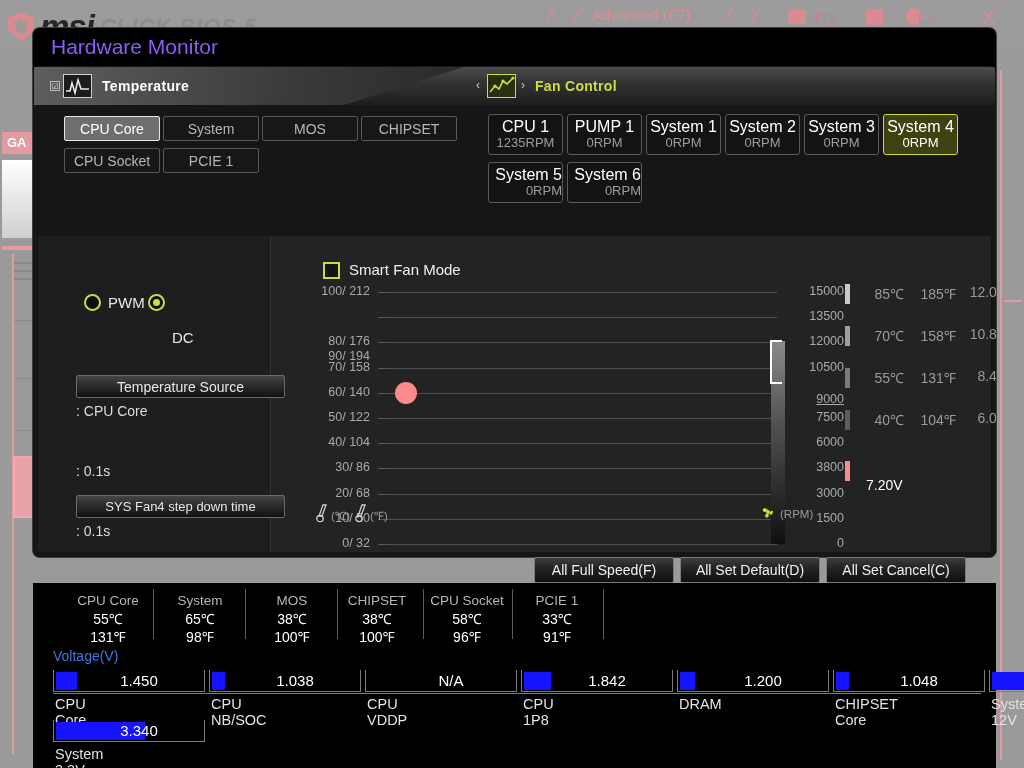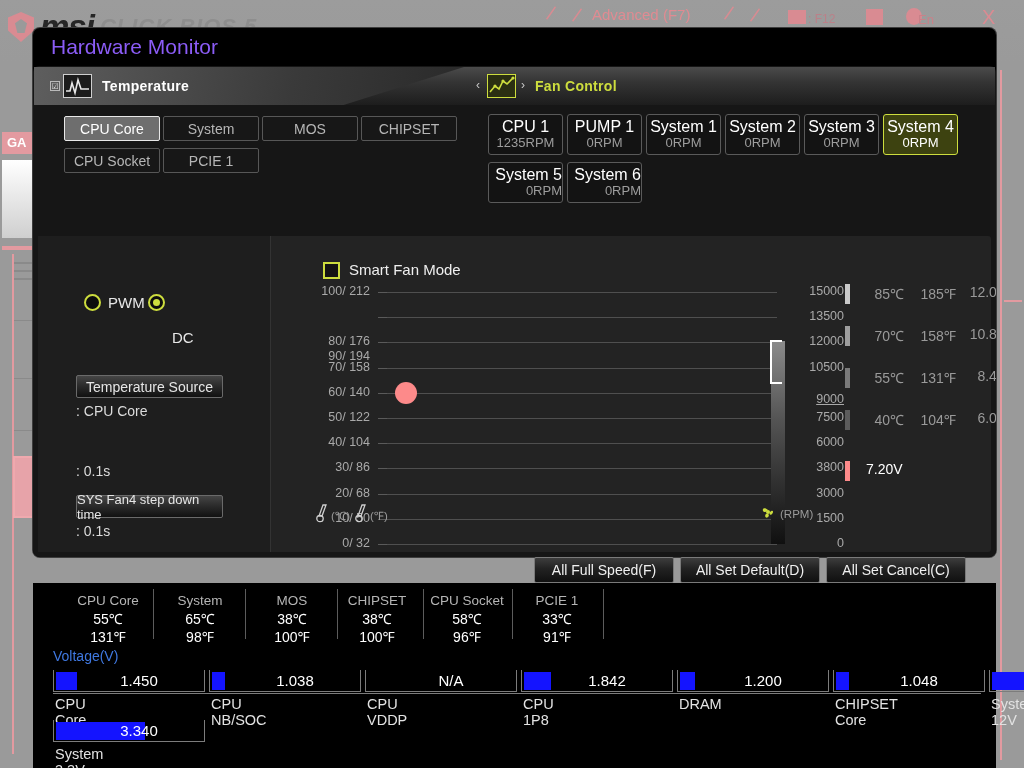--- a/index.html
+++ b/index.html
@@ -195,21 +195,21 @@
   .radio.on::after {
     content: ""; position: absolute; left: 3px; top: 3px;
     width: 7px; height: 7px; border-radius: 50%; background: #cddd3e;
   }
   .radio-lbl {
     position: absolute; font-size: 15px; color: #e8e8e8; top: 58px;
   }
 
   
   .field-box {
-    position: absolute; left: 38px; width: 147px; height: 23px;
+    position: absolute; left: 38px; width: 209px; height: 23px;
     background: linear-gradient(180deg,#454545 0%, #2c2c2c 45%, #111 100%);
     border: 1px solid #6a6a6a; border-radius: 2px;
     display: flex; align-items: center; justify-content: center;
     color: #e6e6e6; font-size: 14px; cursor: pointer;
   }
   .field-val {
     position: absolute; left: 38px; font-size: 14px; color: #dcdcdc;
   }
 
   
@@ -264,21 +264,21 @@
   .legend-ico { position: absolute; }
   .legend-txt { position: absolute; font-size: 11.5px; color: #9b9b9b; }
 
   
   .info-bar {
     position: absolute; width: 5px; height: 20px;
   }
   .info-c  { position: absolute; font-size: 14px; color: #9a9a9a; width:40px; text-align:right; }
   .info-f  { position: absolute; font-size: 14px; color: #9a9a9a; width:44px; text-align:right; }
   .info-v  { position: absolute; font-size: 14px; color: #9a9a9a; width:50px; text-align:right; }
-  #cur-v   { position: absolute; font-size: 14px; color: #ffffff; }
+  #cur-v   { position: absolute; font-size: 14px; color: #ffffff; margin-top: 16px; }
 
   
   .act-btn {
     position: absolute; top: 557px; height: 26px;
     background: linear-gradient(180deg,#3d3d3d 0%, #222 45%, #101010 100%);
     border: 1px solid #7a7a7a; border-radius: 2px;
     color: #f0f0f0; font-size: 14px;
     font-family: "Liberation Sans", sans-serif;
     display: flex; align-items: center; justify-content: center;
     cursor: pointer;

